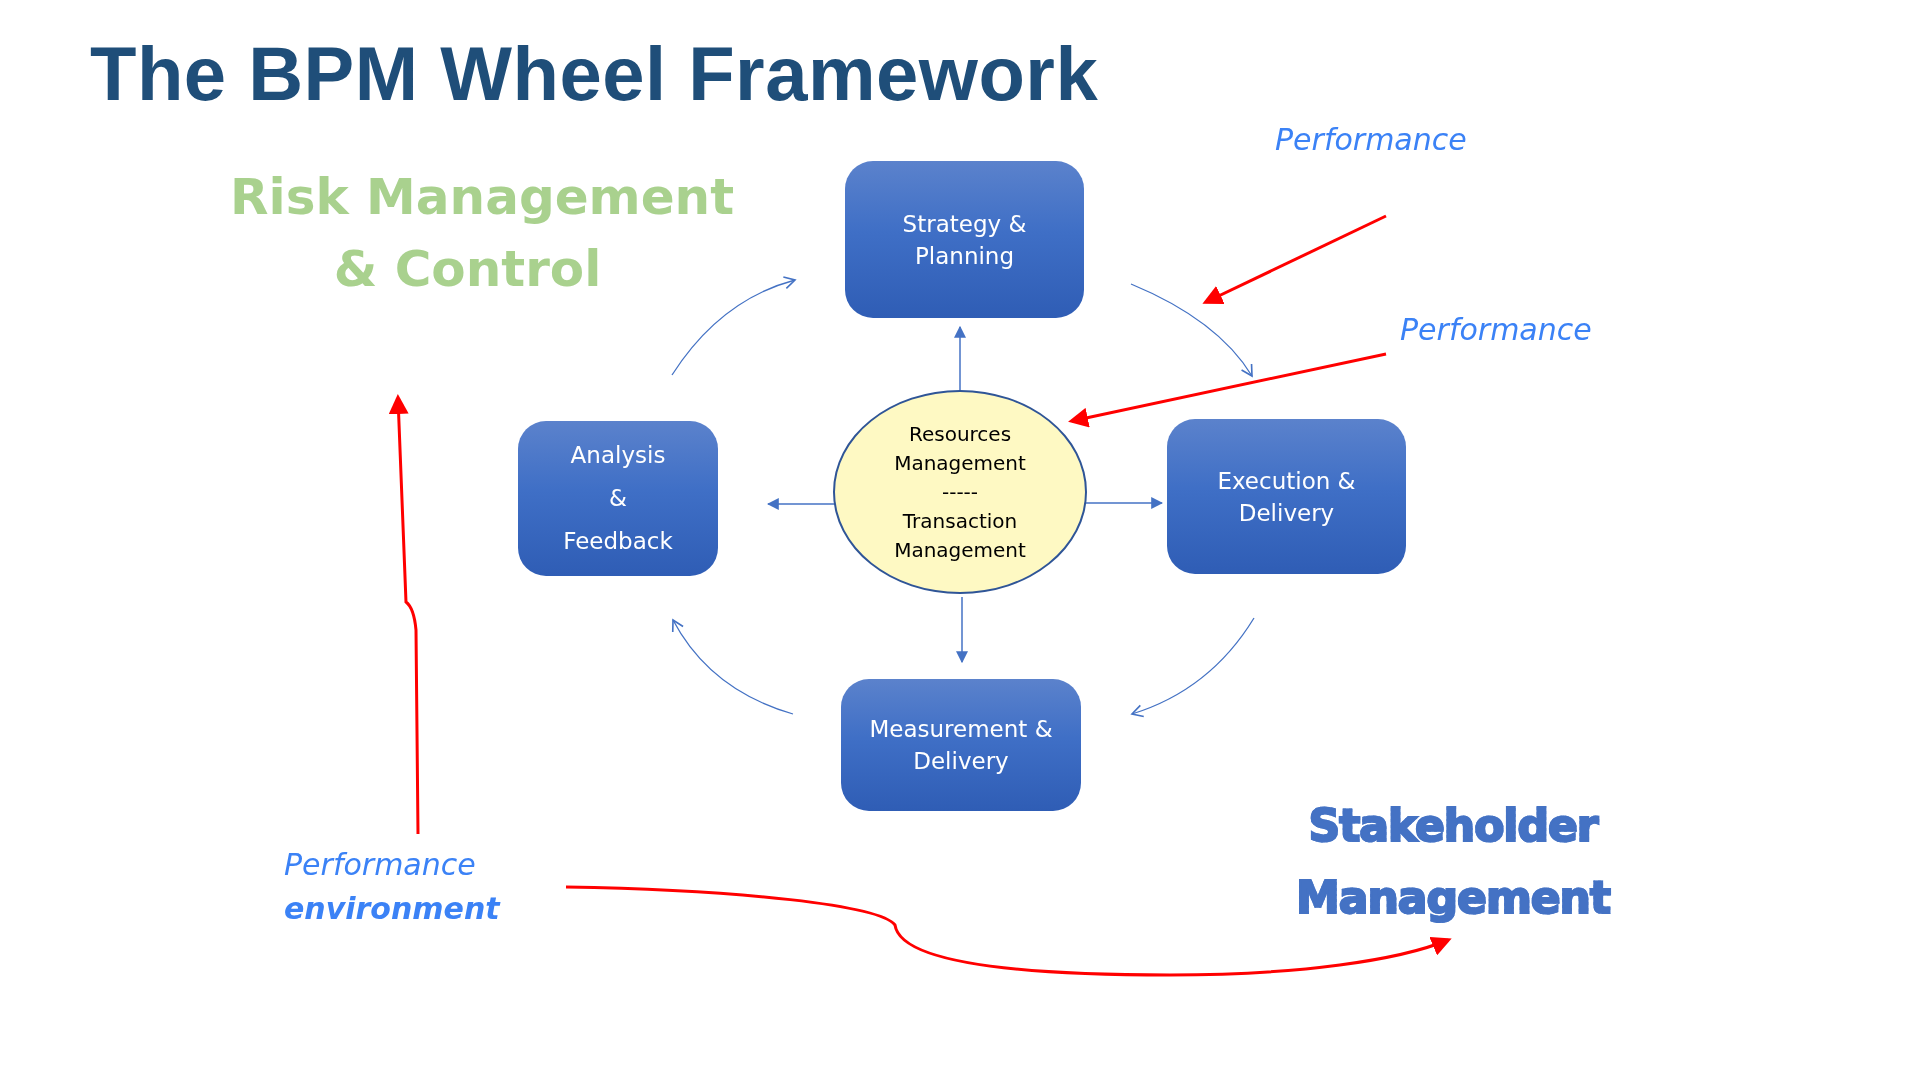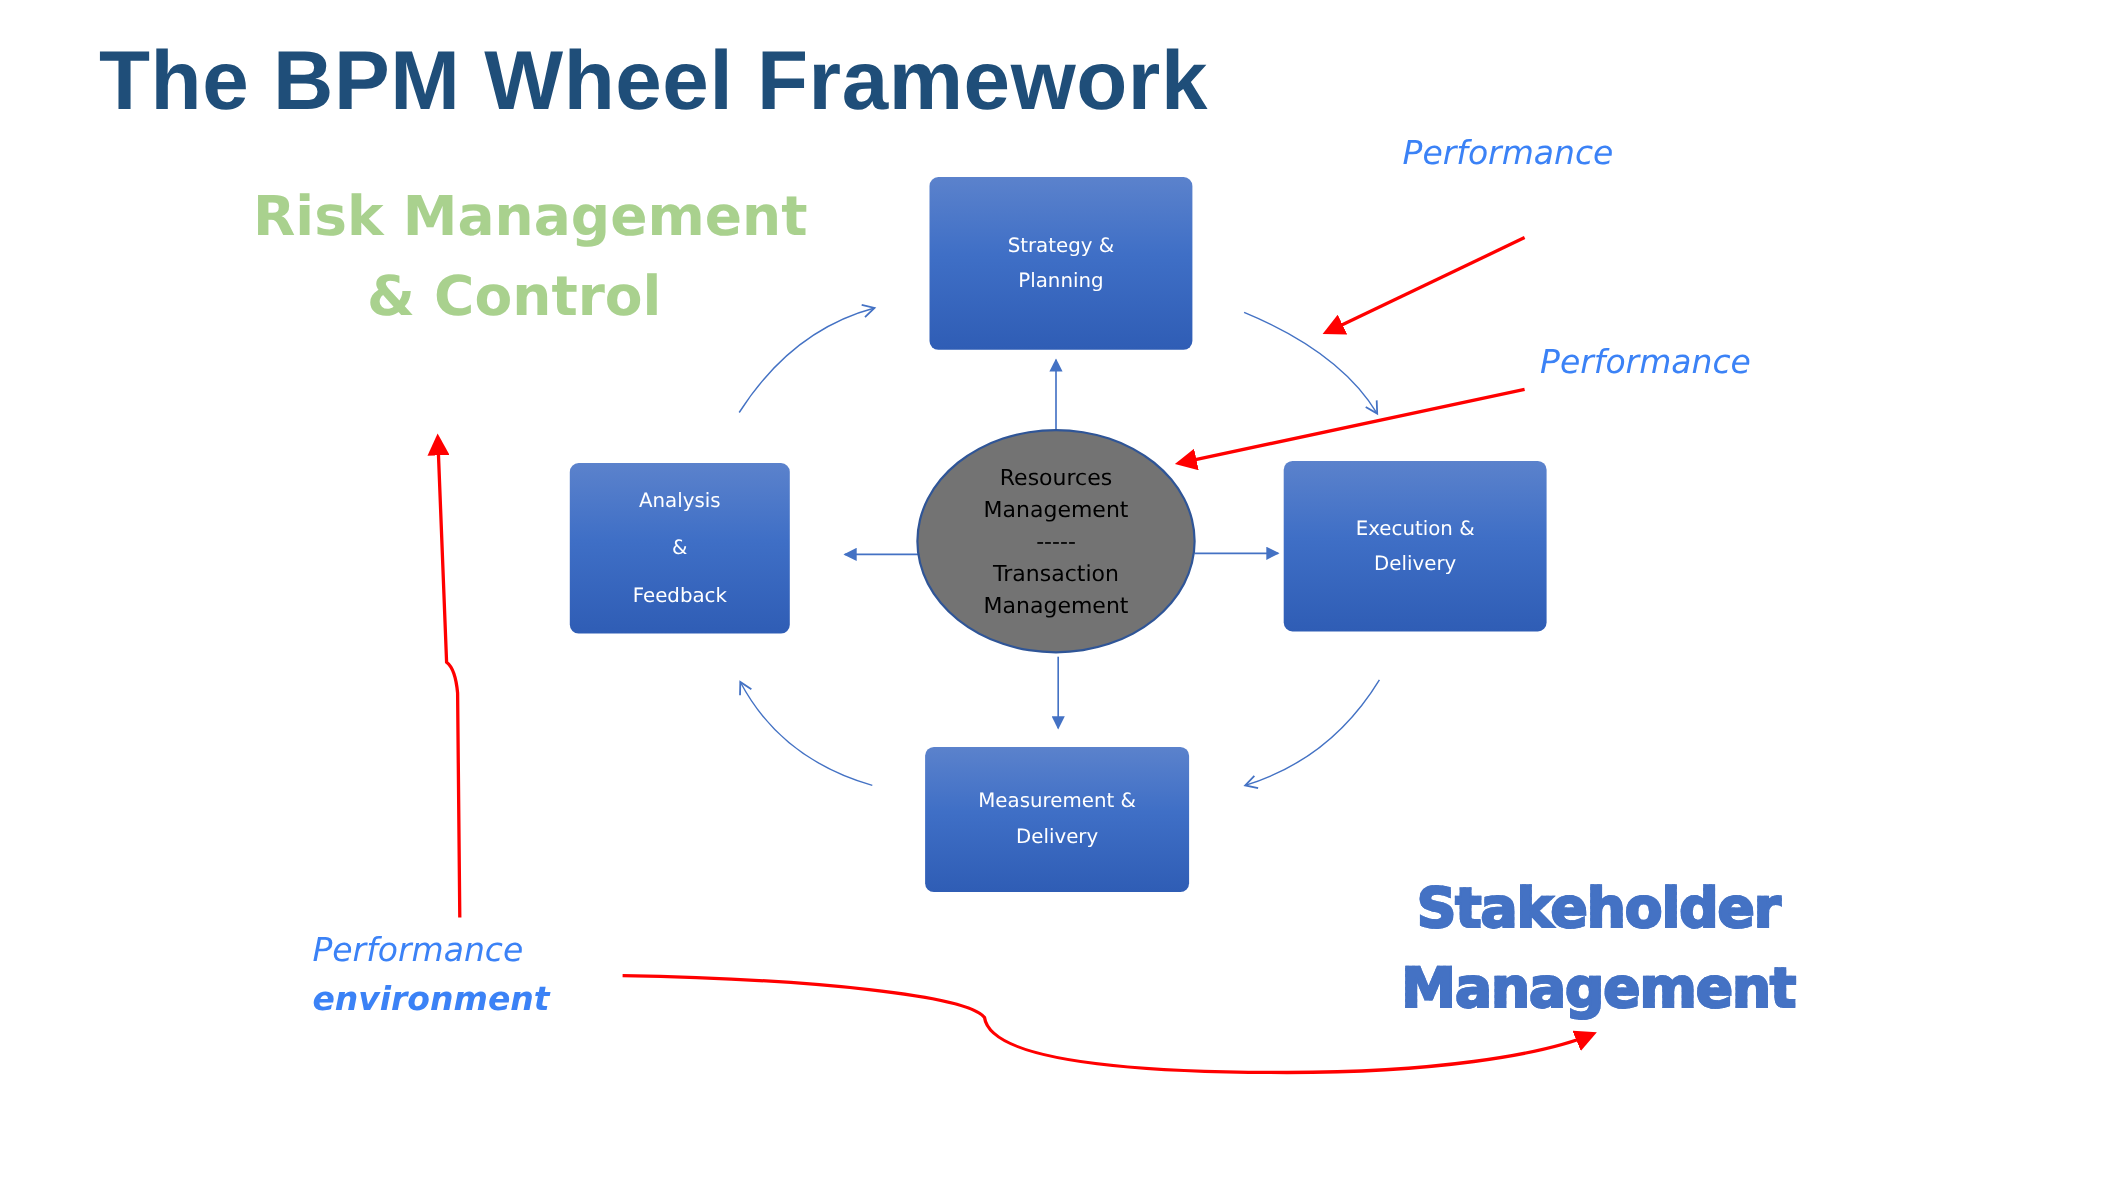--- a/index.html
+++ b/index.html
@@ -1,25 +1,25 @@
 <!DOCTYPE html>
 <html><head>
 <meta charset="utf-8">
 <style>
   html, body { margin:0; padding:0; background:#ffffff; }
   body { width:1920px; height:1080px; position:relative; overflow:hidden; font-family:"Liberation Sans", sans-serif; }
   .abs { position:absolute; }
   #title { left:90px; top:30px; font-family:"Liberation Sans", sans-serif; font-weight:bold; font-size:76px; color:#1F4E79; letter-spacing:0.5px; white-space:nowrap; }
   .risk { left:230px; width:475px; text-align:center; font-family:"DejaVu Sans", sans-serif; font-weight:bold; font-size:50px; color:#A9D18E; white-space:nowrap; }
-  .box { border-radius:8px; background:linear-gradient(180deg,#5B82CC 0%,#3F6FC6 45%,#2F5DB5 100%); color:#ffffff; display:flex; flex-direction:column; align-items:center; justify-content:center; text-align:center; font-family:"DejaVu Sans", sans-serif; font-size:18px; line-height:32px; }
+  .box { border-radius:28px; background:linear-gradient(180deg,#5B82CC 0%,#3F6FC6 45%,#2F5DB5 100%); color:#ffffff; display:flex; flex-direction:column; align-items:center; justify-content:center; text-align:center; font-family:"DejaVu Sans", sans-serif; font-size:23px; line-height:32px; }
   .box span { display:block; }
-  .hub { border-radius:50%; background:#737373; border:2px solid #2F5597; box-sizing:border-box; display:flex; flex-direction:column; align-items:center; justify-content:center; text-align:center; color:#000; font-family:"DejaVu Sans", sans-serif; font-size:20px; line-height:29px; }
+  .hub { border-radius:50%; background:#fef9c3; border:2px solid #2F5597; box-sizing:border-box; display:flex; flex-direction:column; align-items:center; justify-content:center; text-align:center; color:#000; font-family:"DejaVu Sans", sans-serif; font-size:20px; line-height:29px; }
   .note { font-family:"DejaVu Sans", sans-serif; font-style:italic; font-size:30px; line-height:44px; color:#3b82f6; white-space:nowrap; }
   .note b { font-weight:bold; display:block; }
-  .stake { width:520px; text-align:center; font-family:"DejaVu Sans", sans-serif; font-weight:bold; font-size:50px; line-height:72px; color:#ffffff; -webkit-text-stroke:2px #4472C4; text-shadow: 0 0 0 #4472C4; letter-spacing:-1px; white-space:nowrap;
+  .stake { width:520px; text-align:center; font-family:"DejaVu Sans", sans-serif; font-weight:bold; font-size:44px; line-height:72px; color:#ffffff; -webkit-text-stroke:2px #4472C4; text-shadow: 0 0 0 #4472C4; letter-spacing:-1px; white-space:nowrap;
     background: repeating-linear-gradient(45deg,#4472C4 0 2px,#A9C1EC 2px 4px); -webkit-background-clip:text; background-clip:text; -webkit-text-fill-color:transparent; }
   svg#connectors { position:absolute; left:0; top:0; }
 </style>
 </head>
 <body>
 
 <div id="title" class="abs">The BPM Wheel Framework</div>
 
 <div class="abs risk" style="top:168px;">Risk Management</div>
 <div class="abs risk" style="top:240px;">&amp; Control</div>

